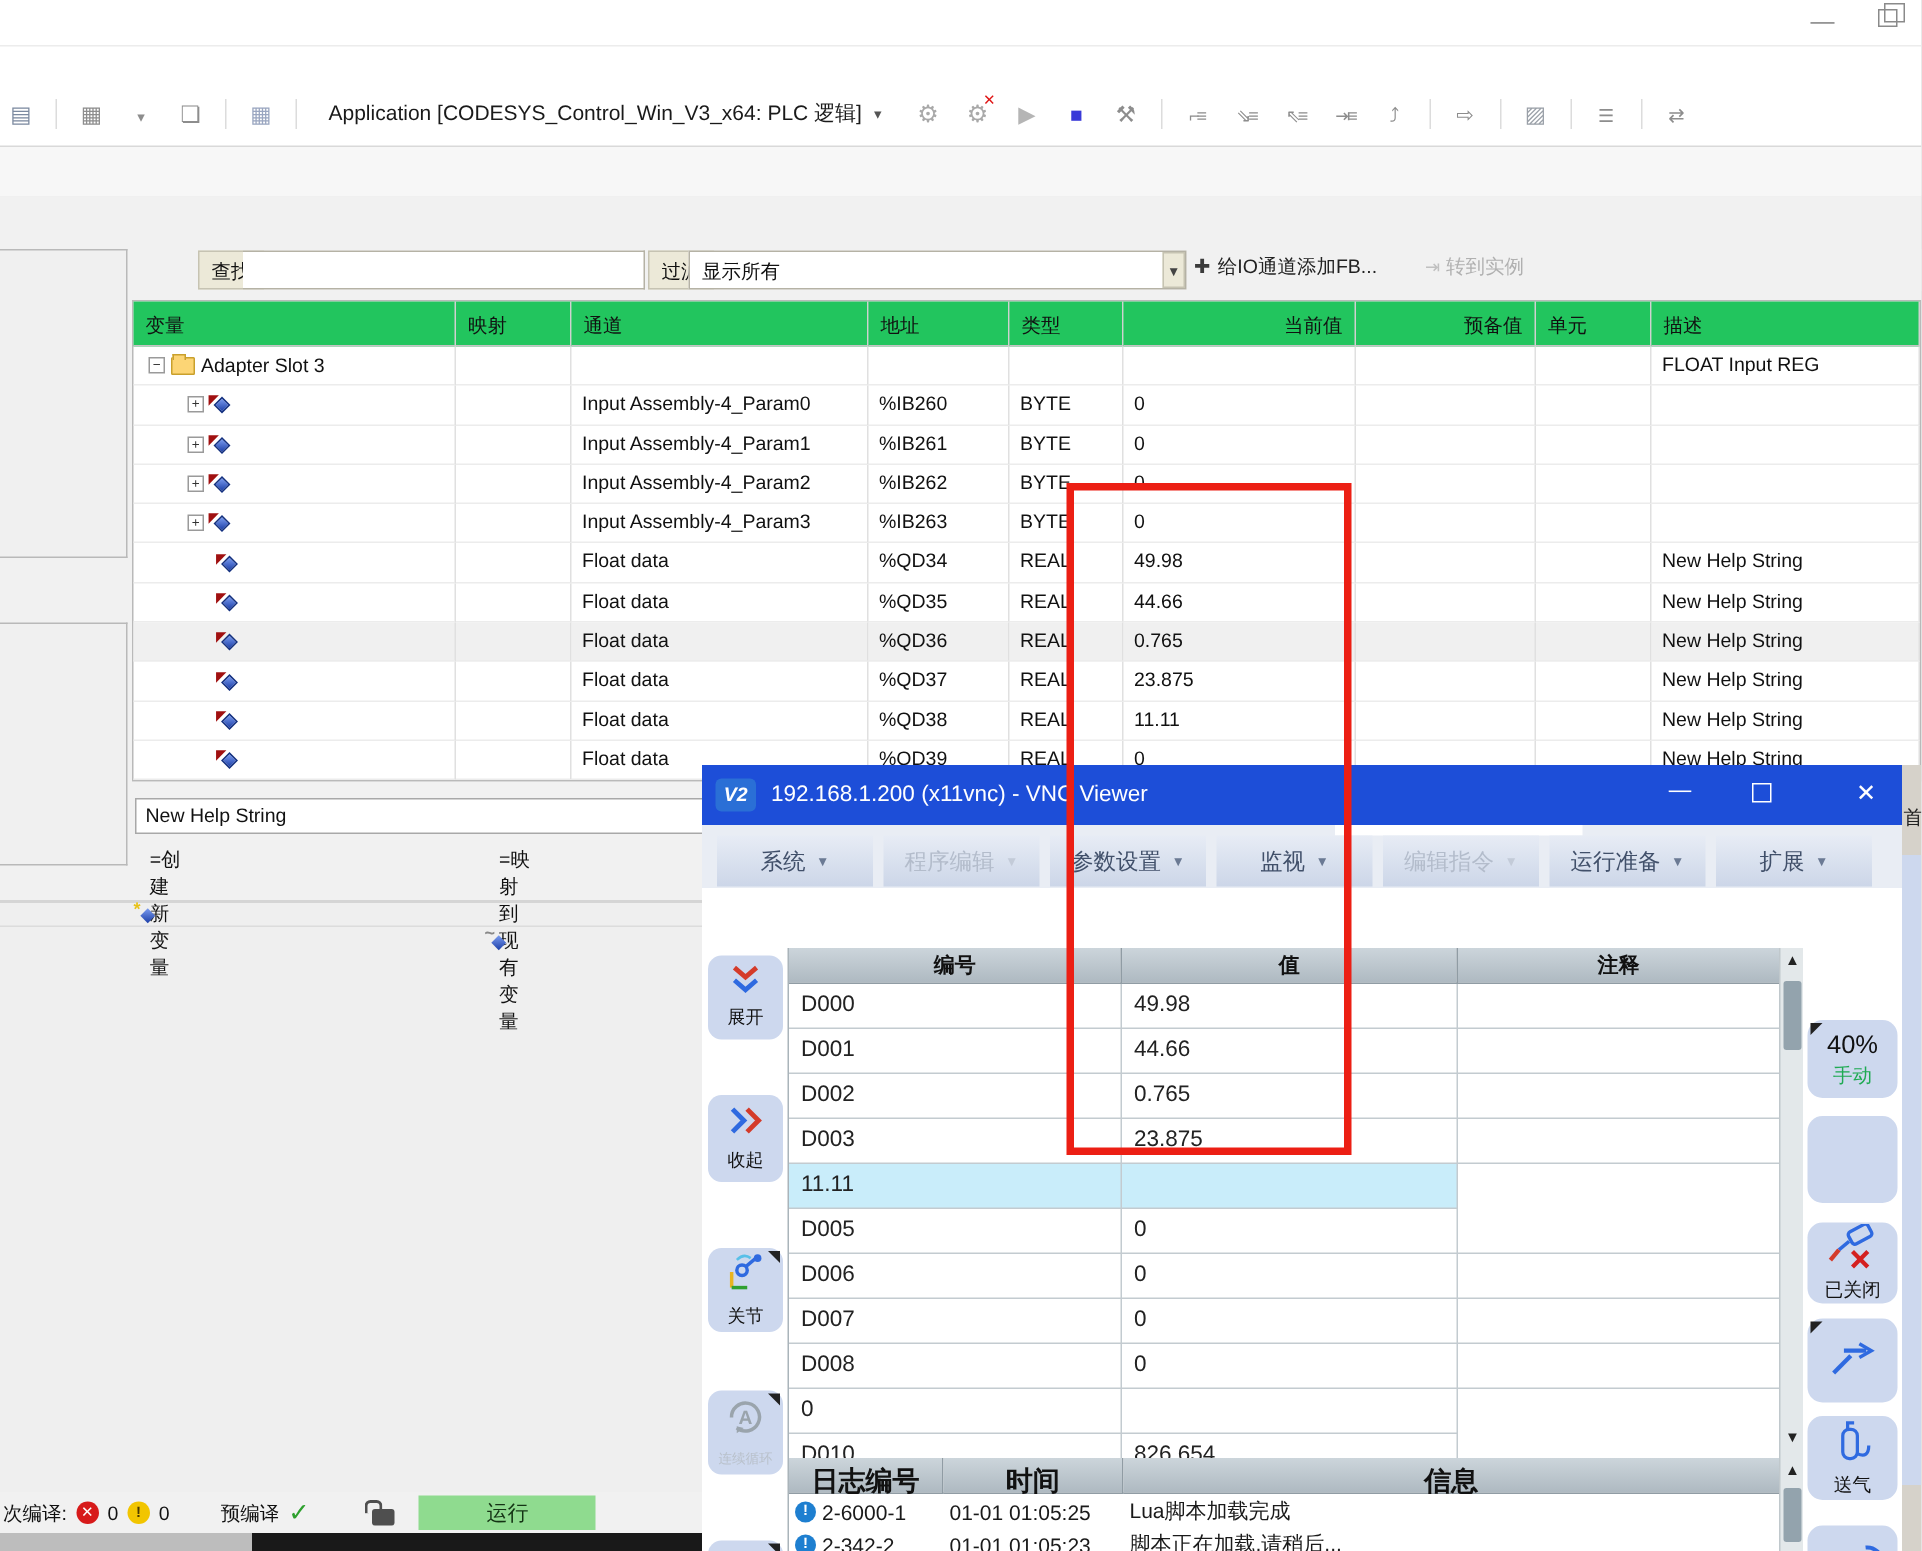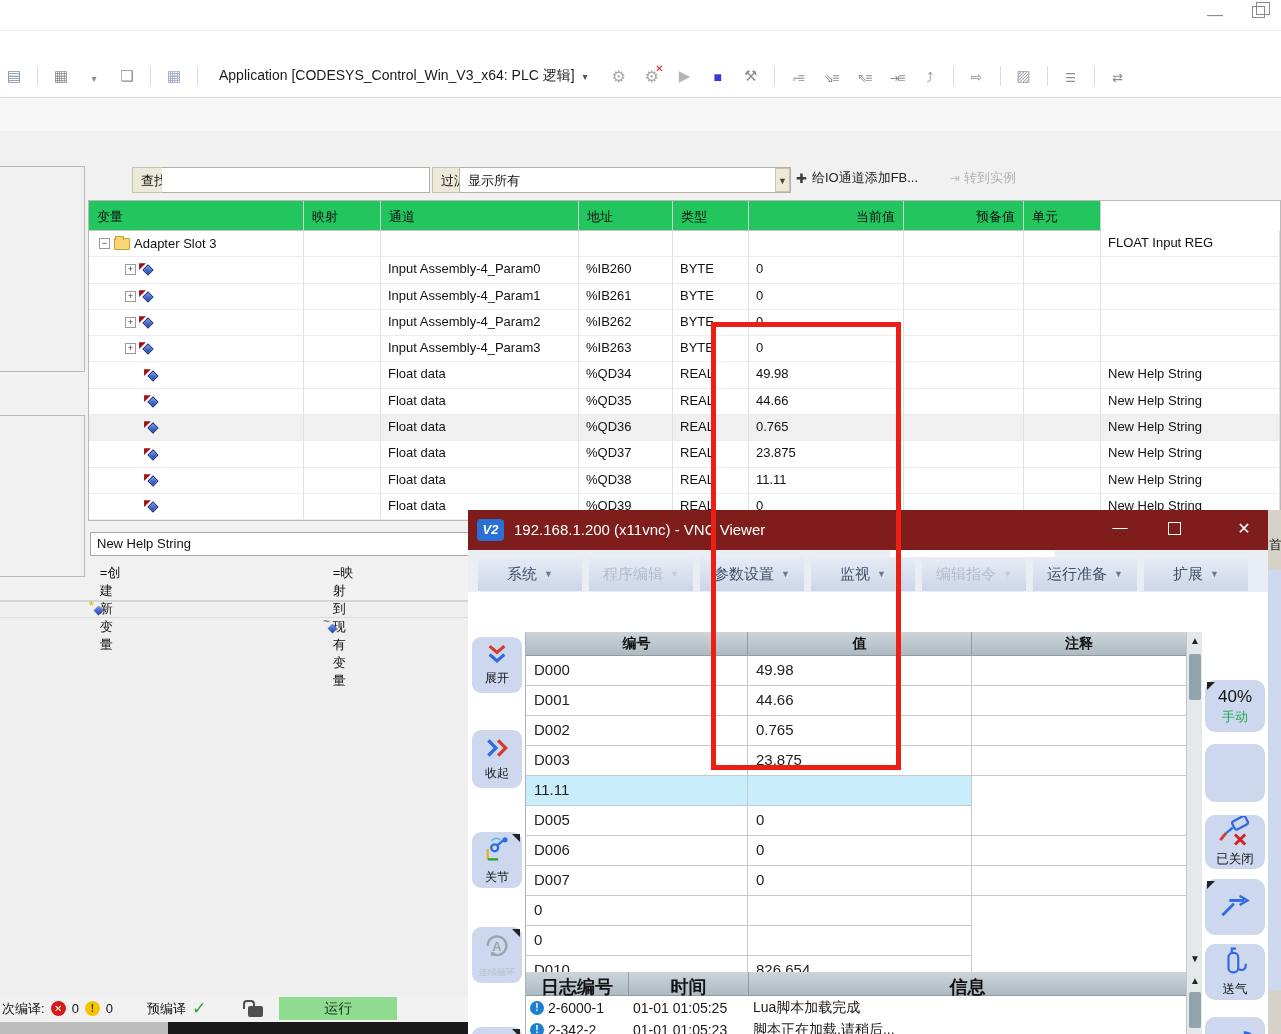--- a/index.html
+++ b/index.html
@@ -92,21 +92,21 @@
   .warnico{width:15px;height:15px;border-radius:50%;background:#f2c500;color:#4a3a00;font-size:10px;font-weight:bold;text-align:center;line-height:15px;}
   .okcheck{color:#2da02d;font-size:17px;font-weight:bold;}
   .lockico{position:relative;width:15px;height:11px;background:#4f4f4f;border-radius:2px;margin-left:36px;margin-top:5px;}
   .lockico::before{content:"";position:absolute;left:-5px;top:-6px;width:8px;height:7px;border:2px solid #4f4f4f;border-bottom:none;border-radius:4px 4px 0 0;}
   .runbtn{width:118px;height:23px;background:#8fdb8f;text-align:center;font-size:14px;color:#143314;padding-top:3px;margin-left:10px;}
   .bstrip-l{left:0;top:1022px;width:168px;height:12px;background:#bdbdbd;}
   .bstrip-d{left:168px;top:1022px;width:300px;height:12px;background:#191919;}
 
   
   .vnc{left:468px;top:510px;width:800px;height:524px;z-index:5;background:#fff;}
-  .vnc-title{position:absolute;left:0;top:0;width:800px;height:40px;background:#7f1d1d;}
+  .vnc-title{position:absolute;left:0;top:0;width:800px;height:40px;background:#1d4ed8;}
   .vnc-logo{position:absolute;left:9px;top:9px;width:27px;height:22px;background:#2a6fd6;border-radius:4px;color:#fff;font-size:13px;font-style:italic;font-weight:bold;text-align:center;line-height:22px;}
   .vnc-titletext{position:absolute;left:46px;top:11px;color:#fff;font-size:15px;}
   .vnc-min{position:absolute;left:638px;top:8px;width:28px;height:22px;color:#fff;font-size:15px;text-align:center;}
   .vnc-max{position:absolute;left:700px;top:12px;width:13px;height:13px;border:1.5px solid #fff;}
   .vnc-close{position:absolute;left:762px;top:9px;width:28px;height:22px;color:#fff;font-size:16px;text-align:center;}
   .vnc-body{position:absolute;left:0;top:40px;width:800px;height:484px;background:#e9edf4;}
   .vnc-whitestrip{position:absolute;left:422px;top:0px;width:165px;height:7px;background:#fff;}
   .vnc-menubar{position:absolute;left:10px;top:7px;width:790px;height:35px;display:flex;gap:7px;}
   .vtab{flex:none;width:104px;height:34px;background:linear-gradient(#e7ecf5,#ccd6e8);display:flex;align-items:center;justify-content:center;gap:7px;font-size:15px;color:#41506a;}
   .vtab .car{font-size:9px;color:#6b7a94;}
@@ -227,20 +227,21 @@
     <div class="io-table">
       <div class="io-grid" id="io-head">
           <div class="io-h">变量</div>
           <div class="io-h">映射</div>
           <div class="io-h">通道</div>
           <div class="io-h">地址</div>
           <div class="io-h">类型</div>
           <div class="io-h r">当前值</div>
           <div class="io-h r">预备值</div>
           <div class="io-h">单元</div>
+          <div class="io-h">描述</div>
         </div>
       <div id="io-body">
           <div class="io-grid io-row">
             <div class="io-cell treecell" style="padding-left: 10px;">
               <span class="expbox">−</span>
               <span class="folder"></span>
               <span>Adapter Slot 3</span>
             </div>
             <div class="io-cell"></div>
             <div class="io-cell"></div>
@@ -567,20 +568,21 @@
                 <div class="pcell">D006</div>
                 <div class="pcell">0</div>
                 <div class="pcell"></div>
               </div>
               <div class="pgrid prow">
                 <div class="pcell">D007</div>
                 <div class="pcell">0</div>
                 <div class="pcell"></div>
               </div>
               <div class="pgrid prow">
+                <div class="pcell">D008</div>
                 <div class="pcell">0</div>
                 <div class="pcell"></div>
               </div>
               <div class="pgrid prow">
                 <div class="pcell">0</div>
                 <div class="pcell"></div>
               </div>
               <div class="pgrid prow">
                 <div class="pcell">D010</div>
                 <div class="pcell">826.654</div>

